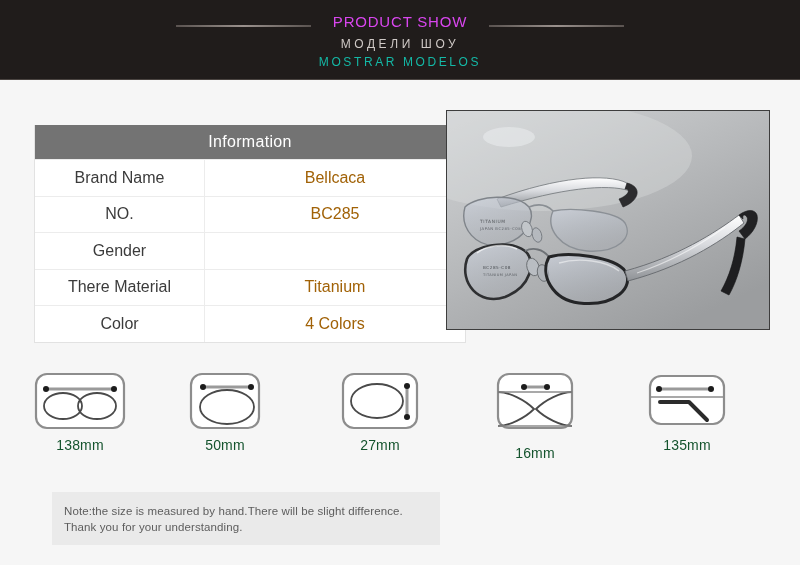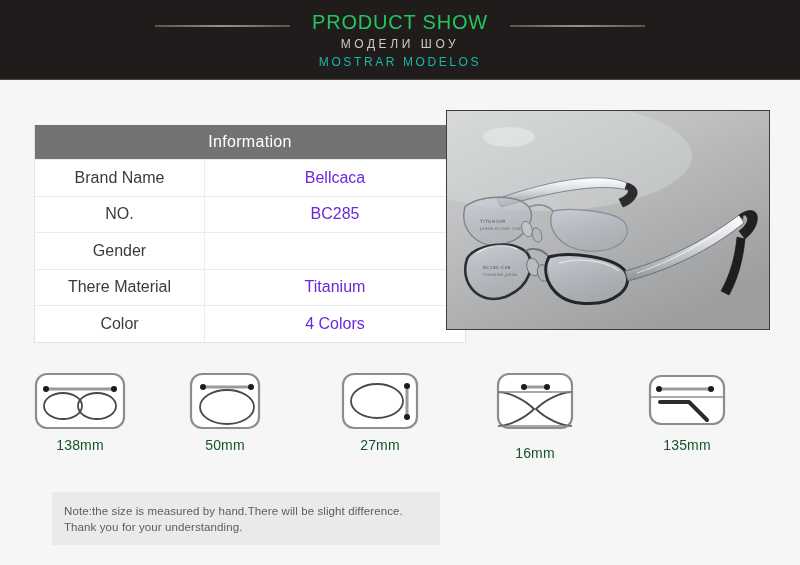--- a/index.html
+++ b/index.html
@@ -44,22 +44,22 @@
   }
   .rule {
     width: 135px;
     height: 2px;
     background: linear-gradient(to right, #5a5350, #9a918d, #5a5350);
     margin-top: 9px;
   }
   .rule.left { margin-right: 22px; }
   .rule.right { margin-left: 22px; }
   .title-main {
-    color: #22c55e;
-    font-size: 20px;
+    color: #d946ef;
+    font-size: 15px;
     letter-spacing: 0.8px;
     white-space: nowrap;
     line-height: 20px;
   }
   .title-sub {
     color: #cfc9c6;
     font-size: 12px;
     letter-spacing: 3.6px;
     white-space: nowrap;
     line-height: 17px;
@@ -111,21 +111,21 @@
     color: #3b3b3b;
     border-right: 1px solid #ececec;
     box-sizing: border-box;
   }
   .cell-value {
     flex: 1;
     display: flex;
     align-items: center;
     justify-content: center;
     font-size: 16px;
-    color: #6d28d9;
+    color: #a16207;
   }
 
   
   .photo {
     position: absolute;
     left: 446px;
     top: 110px;
     width: 324px;
     height: 220px;
     border: 1px solid #3d3d3d;

